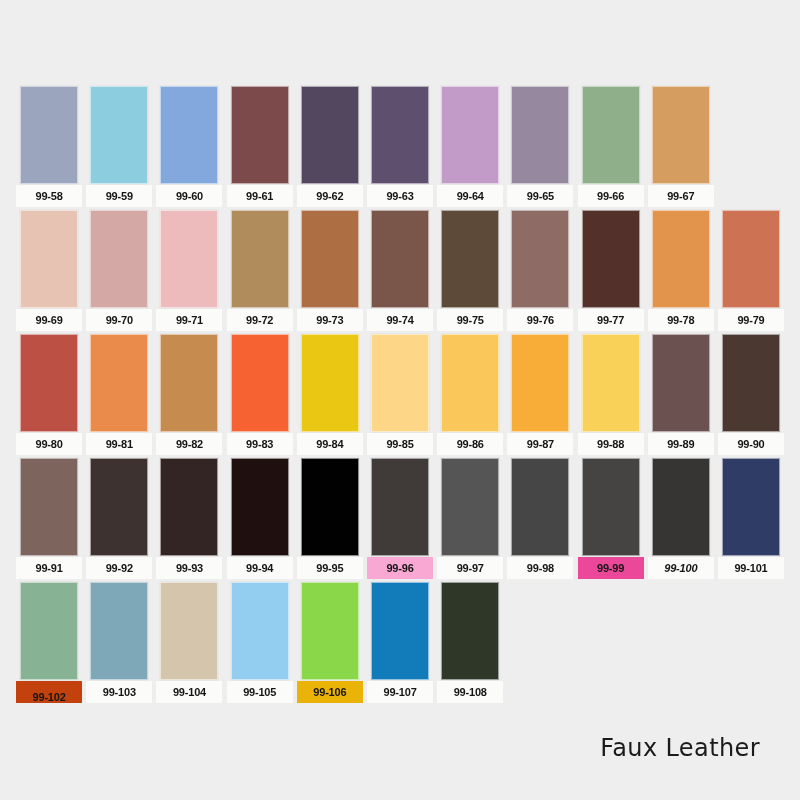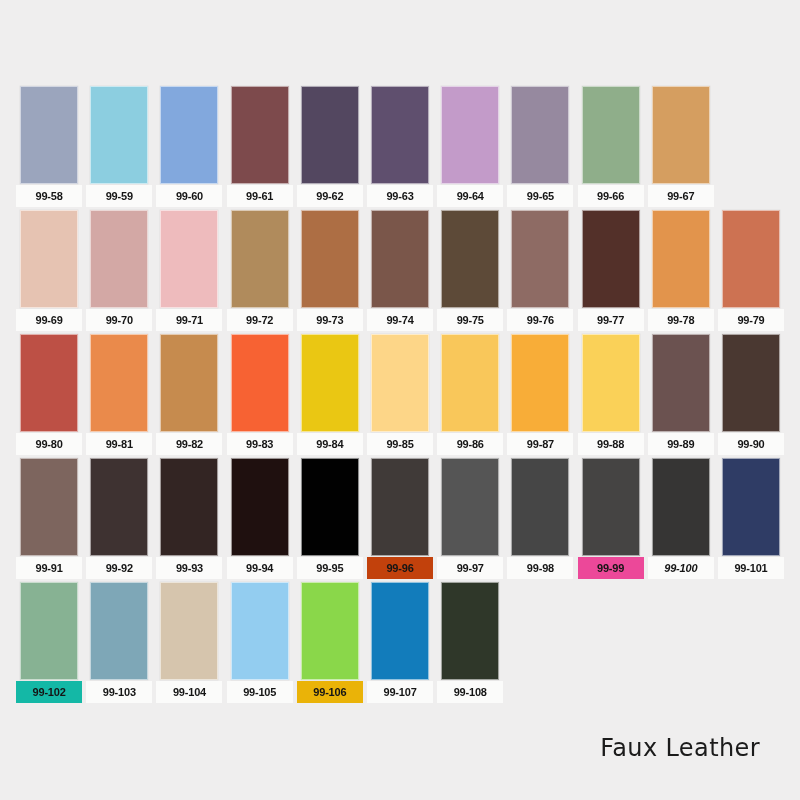--- a/index.html
+++ b/index.html
@@ -307,21 +307,21 @@
           </div>
         </div>
         <div class="swatch-cell">
           <div class="swatch-chip" style="background: rgb(1, 1, 1);"></div>
           <div class="swatch-label-strip" style="background: rgb(251, 251, 250);">
             <span class="swatch-label" style="color: rgb(21, 21, 21);">99-95</span>
           </div>
         </div>
         <div class="swatch-cell">
           <div class="swatch-chip" style="background: rgb(64, 58, 56);"></div>
-          <div class="swatch-label-strip" style="background: #c2410c; text-align: center;">
+          <div class="swatch-label-strip" style="background: #f9a8d4; text-align: center;">
             <span class="swatch-label" style="color: rgb(21, 21, 21);">99-96</span>
           </div>
         </div>
         <div class="swatch-cell">
           <div class="swatch-chip" style="background: rgb(85, 85, 85);"></div>
           <div class="swatch-label-strip" style="background: rgb(251, 251, 250);">
             <span class="swatch-label" style="color: rgb(21, 21, 21);">99-97</span>
           </div>
         </div>
         <div class="swatch-cell">
@@ -345,21 +345,21 @@
         <div class="swatch-cell">
           <div class="swatch-chip" style="background: rgb(47, 60, 101);"></div>
           <div class="swatch-label-strip" style="background: rgb(251, 251, 250);">
             <span class="swatch-label" style="color: rgb(21, 21, 21);">99-101</span>
           </div>
         </div>
       </div>
       <div class="swatch-row">
         <div class="swatch-cell">
           <div class="swatch-chip" style="background: rgb(135, 178, 147);"></div>
-          <div class="swatch-label-strip" style="background: #14b8a6;">
+          <div class="swatch-label-strip" style="background: #c2410c; align-items: flex-end;">
             <span class="swatch-label" style="color: rgb(21, 21, 21);">99-102</span>
           </div>
         </div>
         <div class="swatch-cell">
           <div class="swatch-chip" style="background: rgb(126, 167, 183);"></div>
           <div class="swatch-label-strip" style="background: rgb(251, 251, 250);">
             <span class="swatch-label" style="color: rgb(21, 21, 21);">99-103</span>
           </div>
         </div>
         <div class="swatch-cell">

